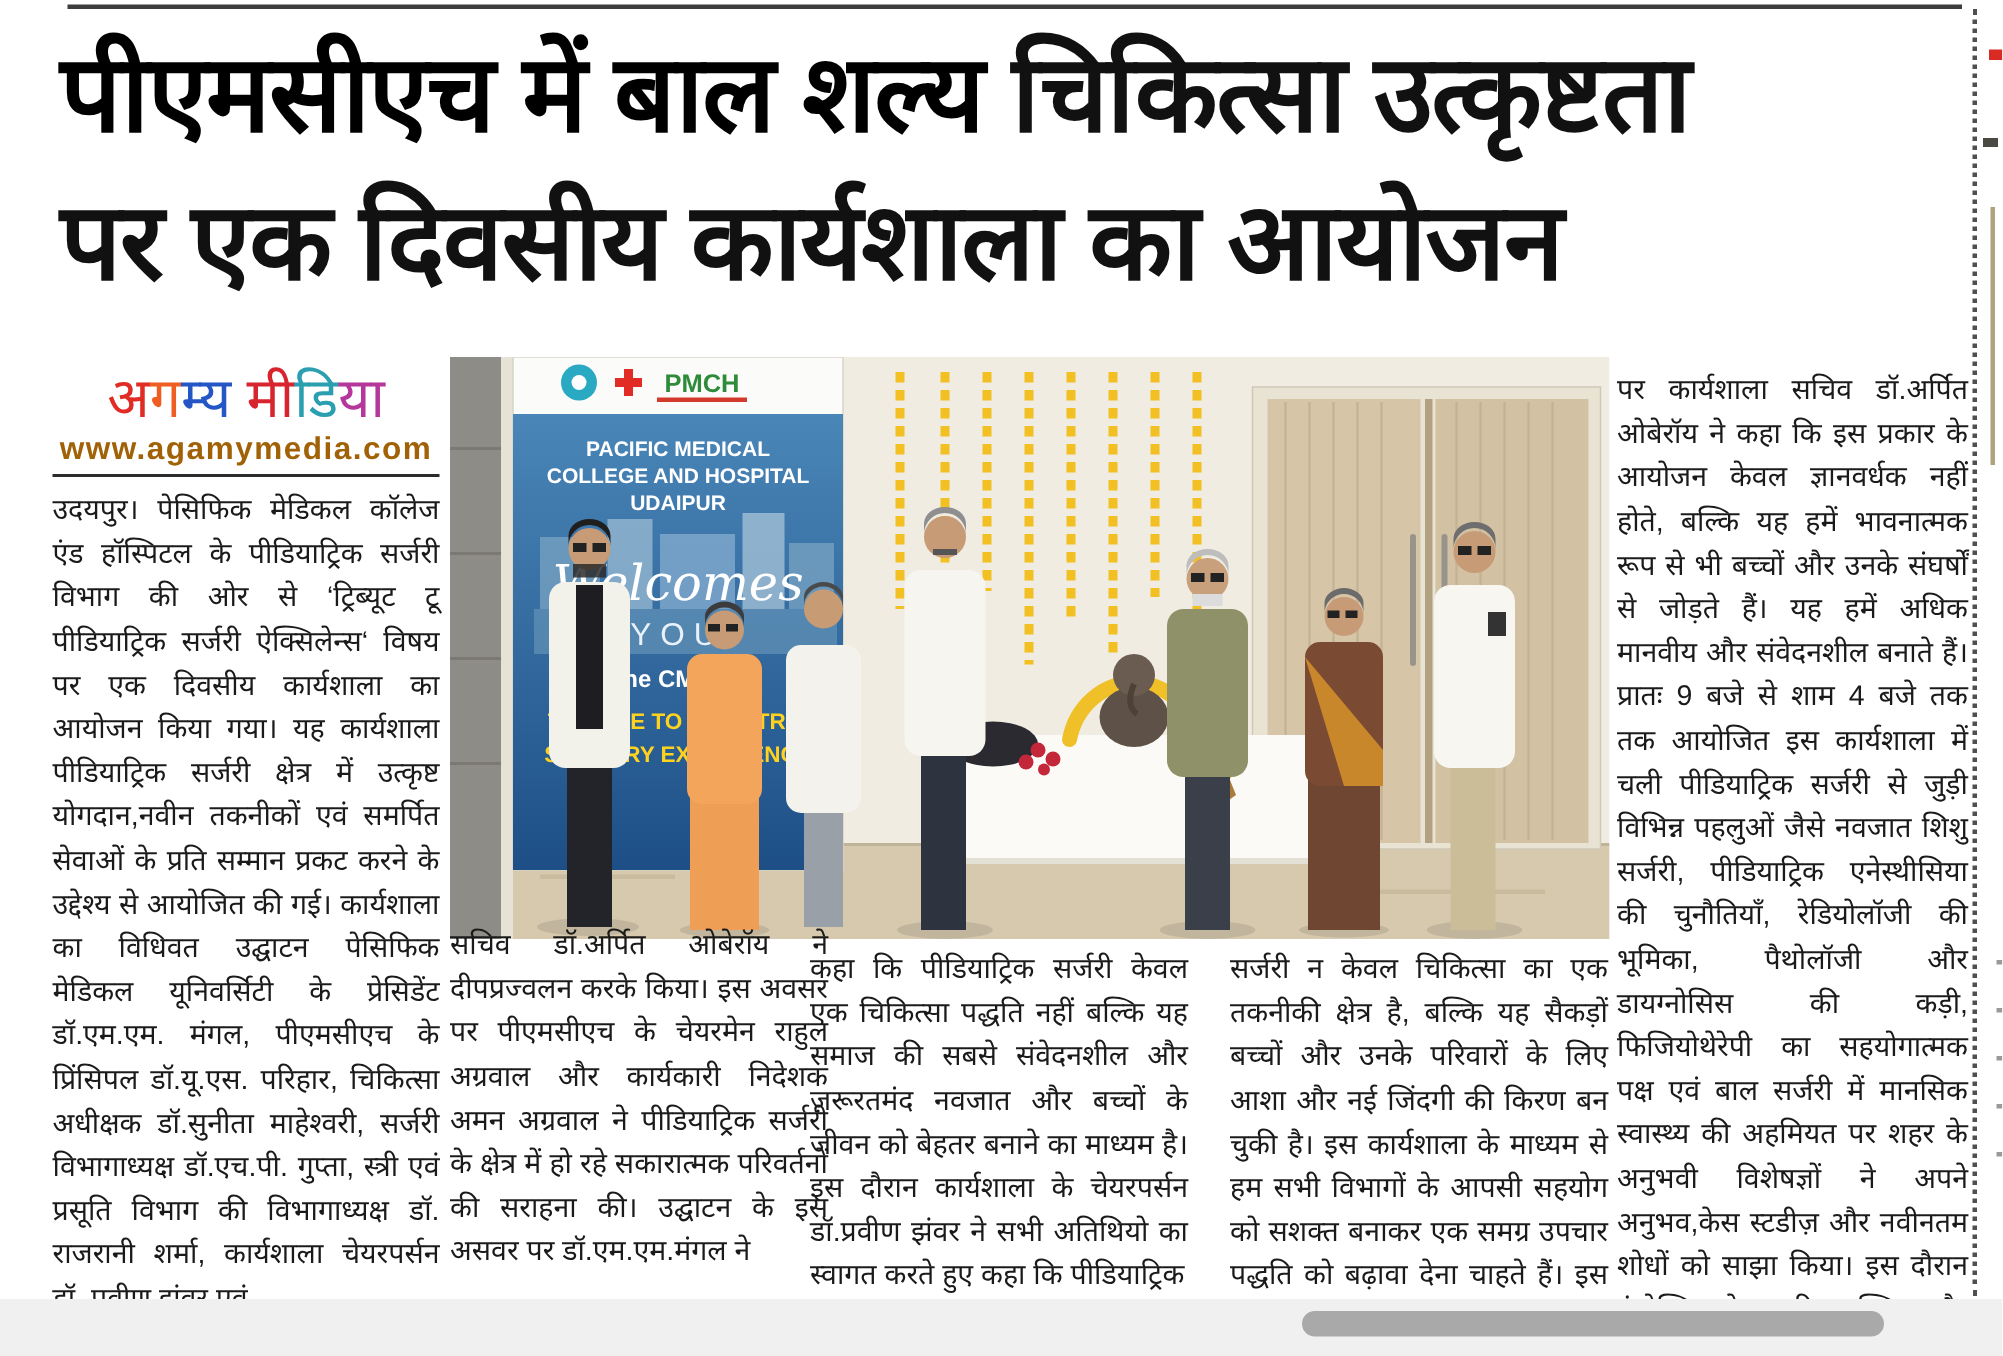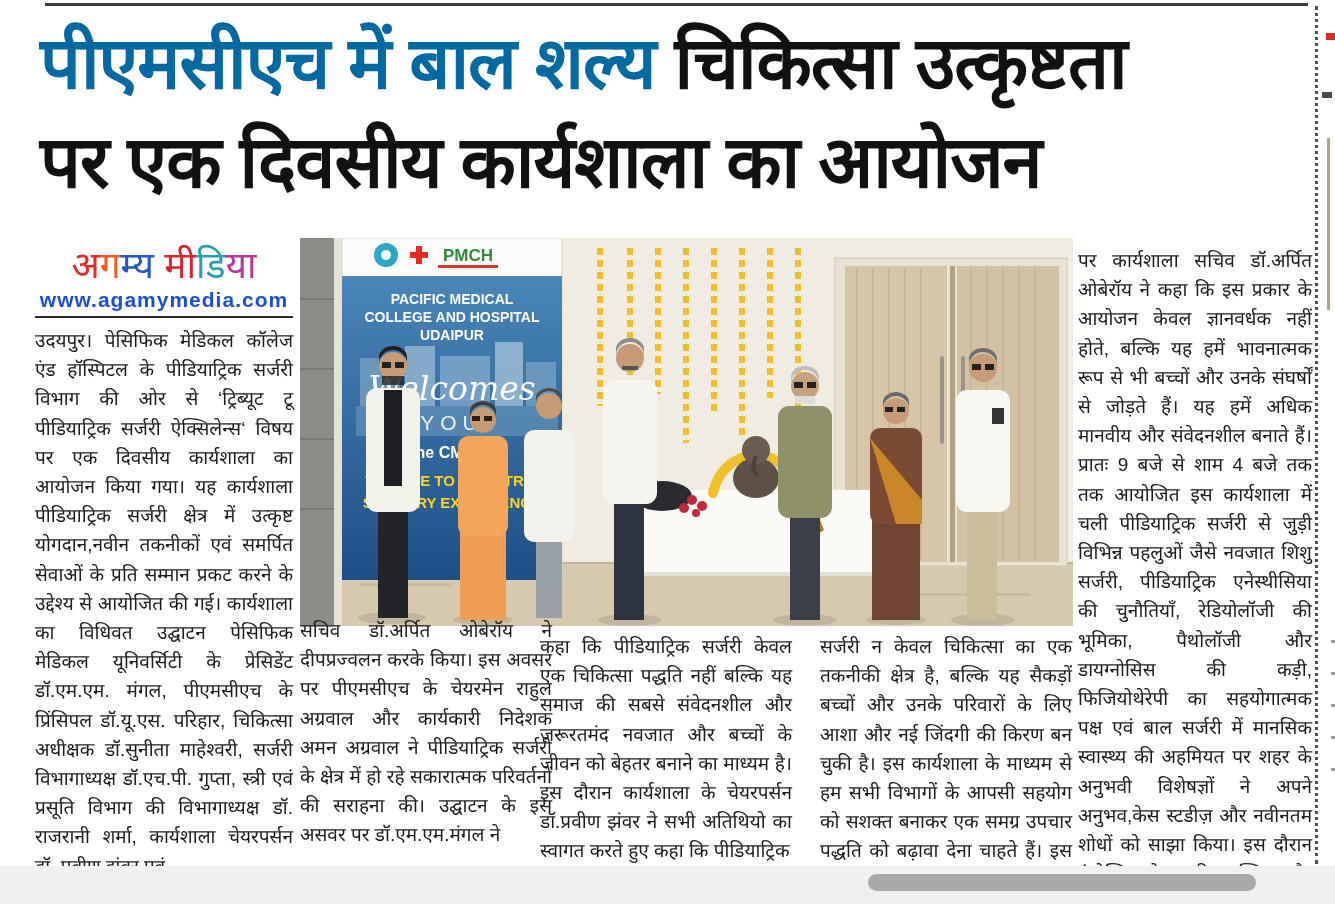--- a/index.html
+++ b/index.html
@@ -10,21 +10,21 @@
   .top-rule{left:45px;top:3px;width:1263px;height:3px;background:#3d3d3d;}
   
   .headline{left:40px;top:14px;width:1270px;font-weight:bold;font-size:72px;line-height:99px;
             letter-spacing:-1px;color:#111;}
   .headline .hl-red{color:#e8191f;}
   
   .col{position:absolute;}
   .masthead{text-align:center;}
   .logo-line{font-size:37px;font-weight:normal;letter-spacing:0px;line-height:40px;}
   .logo-letter{display:inline;}
-  .website{font-size:21px;font-weight:bold;color:#1d4ed8;letter-spacing:1px;margin-top:2px;}
+  .website{font-size:21px;font-weight:bold;color:#a16207;letter-spacing:1px;margin-top:2px;}
   .mast-rule{height:2px;background:#2c2c2c;margin-top:4px;margin-bottom:8px;}
   
   .body-text{margin:0;font-size:19px;line-height:29.2px;text-align:justify;color:#1a1a1a;
              text-justify:inter-word;}
   .lead{font-weight:normal;}
   
   .photo{left:300px;top:238px;width:773px;height:388px;}
   
   .dotted-divider{left:1315px;top:6px;height:858px;width:0;border-left:3px dotted #4f4f4f;}
   .frag-red{left:1326px;top:33px;width:9px;height:7px;background:#d92b23;}
@@ -36,21 +36,21 @@
   .scroll-thumb{left:868px;top:874px;width:388px;height:17px;border-radius:9px;background:#a9a9a9;}
 </style>
 </head>
 <body>
 
 <div class="page">
 
   <div class="abs top-rule"></div>
 
   <div class="abs headline">
-    <div><span class="hl-red" style="color: #0369a1; text-align: center;">पीएमसीएच में बाल शल्य </span><span>चिकित्सा उत्कृष्टता</span></div>
+    <div><span class="hl-red" style="color: #000000; text-align: center;">पीएमसीएच में बाल शल्य </span><span>चिकित्सा उत्कृष्टता</span></div>
     <div>पर एक दिवसीय कार्यशाला का आयोजन</div>
   </div>
 
   <div class="col" style="left:35px;top:246px;width:258px;">
     <div class="masthead">
       <div class="logo-line">
         <span class="logo-letter" style="color: rgb(224, 44, 36);">अ</span><span class="logo-letter" style="color: rgb(239, 93, 35);">ग</span><span class="logo-letter" style="color: rgb(36, 87, 197);">म्य</span><span class="logo-letter" style="color: rgb(216, 36, 46);"> मी</span><span class="logo-letter" style="color: rgb(42, 159, 176);">डि</span><span class="logo-letter" style="color: rgb(181, 55, 155);">या</span>
       </div>
       <div class="website">www.agamymedia.com</div>
       <div class="mast-rule"></div>

